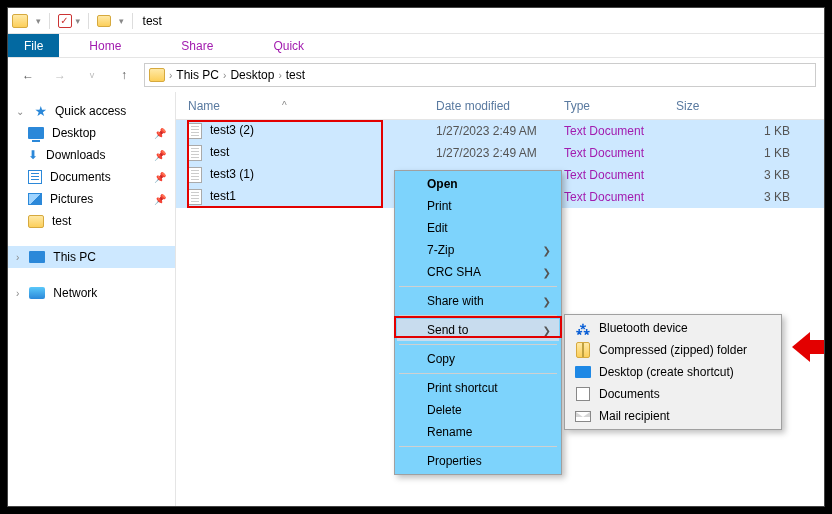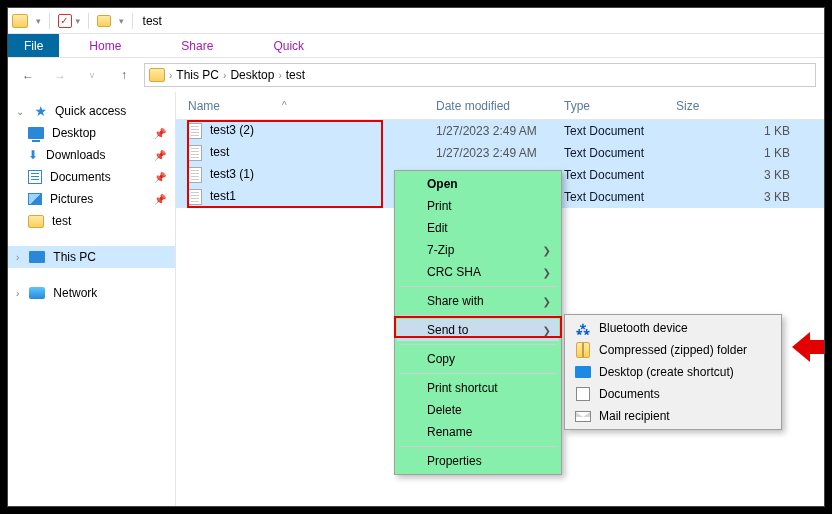--- a/index.html
+++ b/index.html
@@ -54,28 +54,28 @@
 .col-type { width:112px; }
 .col-size { flex:1; padding-right:8px;}
 
 .rows { position:relative; }
 .row { height:22px; display:flex; align-items:center; padding-left:12px; }
 .row.sel { background:#cde8ff; }
 .row .icon-doc { width:14px; height:16px; background:#fff; border:1px solid #aaa; position:relative; margin-right:8px;}
 .row .icon-doc::before { content:''; position:absolute; top:2px; left:2px; right:2px; height:1px; background:#ccc; box-shadow:0 3px 0 #ccc, 0 6px 0 #ccc, 0 9px 0 #ccc;}
 .cell-name { width:248px; display:flex; }
 .cell-date { width:128px; color:#545454;}
-.cell-type { width:112px; color:#0f172a;}
+.cell-type { width:112px; color:#a21caf;}
 .cell-size { flex:1; text-align:right; padding-right:34px; color:#545454;}
 
 
 .name-highlight { position:absolute; top:0; left:11px; width:196px; height:88px; border:2px solid #e30000; pointer-events:none; z-index:5;}
 
 
-.ctx { position:absolute; top:78px; left:218px; width:168px; background:#86efac; border:1px solid #a0a0a0; box-shadow:3px 3px 6px rgba(0,0,0,0.25); z-index:10; padding:2px;}
+.ctx { position:absolute; top:78px; left:218px; width:168px; background:#7dd3fc; border:1px solid #a0a0a0; box-shadow:3px 3px 6px rgba(0,0,0,0.25); z-index:10; padding:2px;}
 .ctx-item { height:22px; display:flex; align-items:center; padding:0 24px 0 30px; position:relative;}
 .ctx-item.hl { background:#c8dcee; }
 .ctx-sep { height:1px; background:#d0d0d0; margin:3px 2px; }
 .ctx-item .arrow { position:absolute; right:8px; font-size:10px; color:#555;}
 .sendto-highlight { position:absolute; top:145px; left:-1px; width:168px; height:22px; border:2px solid #e30000; pointer-events:none;}
 
 
 .submenu { position:absolute; top:222px; left:388px; width:218px; background:#f0f0f0; border:1px solid #a0a0a0; box-shadow:3px 3px 6px rgba(0,0,0,0.25); z-index:11; padding:2px;}
 .sub-item { height:22px; display:flex; align-items:center; padding:0 8px 0 8px; gap:8px;}
 .sub-icon { width:16px; height:16px; display:flex; align-items:center; justify-content:center; font-size:12px;}

